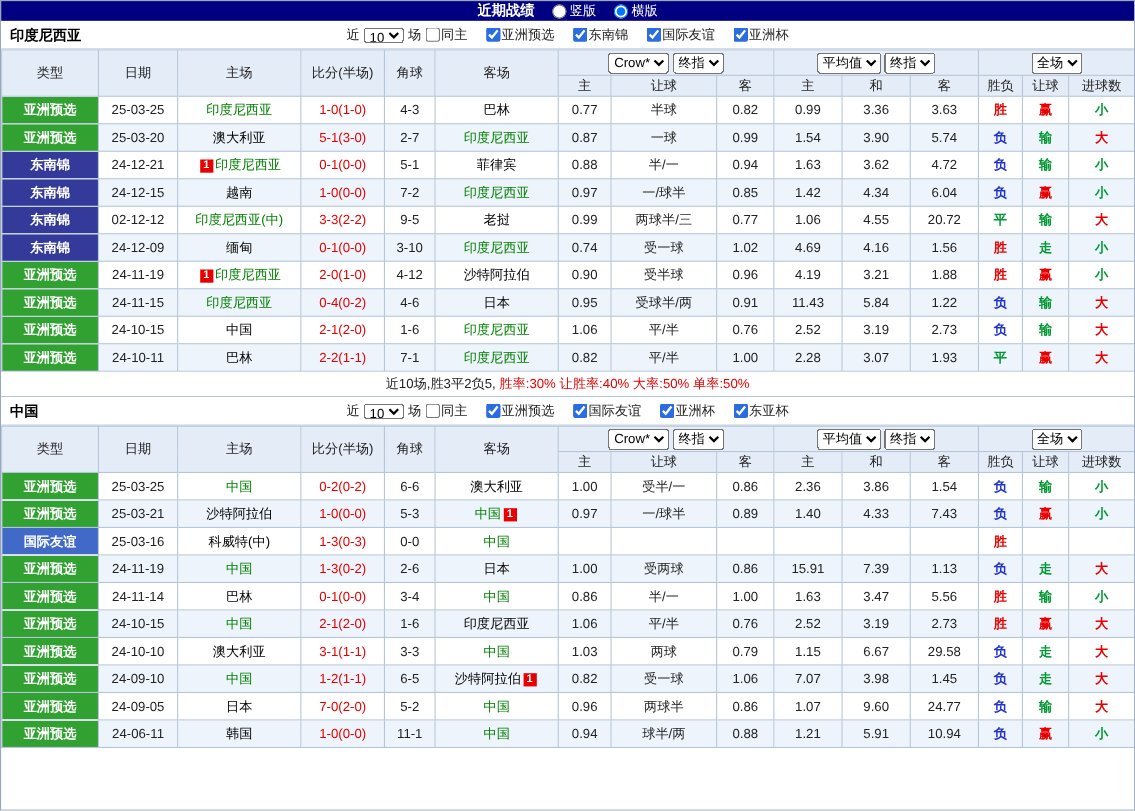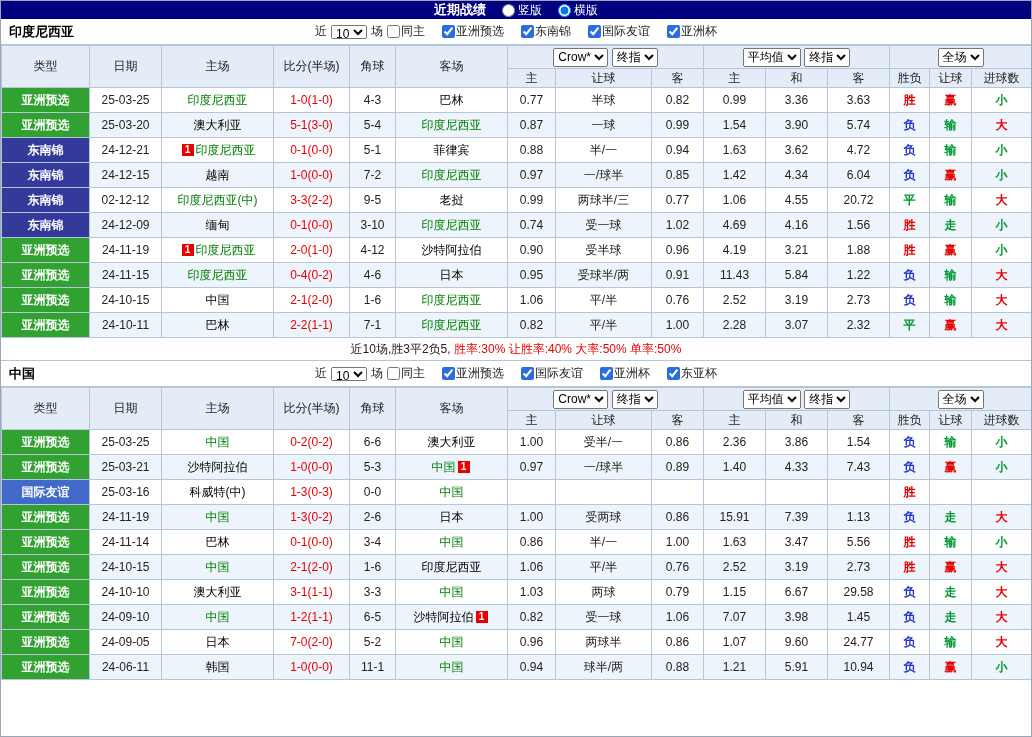--- a/index.html
+++ b/index.html
@@ -161,21 +161,21 @@
             <td>3.63</td>
             <td class="res-red">胜</td>
             <td class="res-red">赢</td>
             <td class="res-green">小</td>
           </tr>
           <tr>
             <td class="type-green">亚洲预选</td>
             <td>25-03-20</td>
             <td><span class="team">澳大利亚</span></td>
             <td class="score">5-1(3-0)</td>
-            <td>5-4</td>
+            <td>2-7</td>
             <td><span class="team focus">印度尼西亚</span></td>
             <td>0.87</td>
             <td>一球</td>
             <td>0.99</td>
             <td>1.54</td>
             <td>3.90</td>
             <td>5.74</td>
             <td class="res-blue">负</td>
             <td class="res-green">输</td>
             <td class="res-red">大</td>
@@ -304,21 +304,21 @@
             <td>24-10-11</td>
             <td><span class="team">巴林</span></td>
             <td class="score">2-2(1-1)</td>
             <td>7-1</td>
             <td><span class="team focus">印度尼西亚</span></td>
             <td>0.82</td>
             <td>平/半</td>
             <td>1.00</td>
             <td>2.28</td>
             <td>3.07</td>
-            <td>2.32</td>
+            <td>1.93</td>
             <td class="res-green">平</td>
             <td class="res-red">赢</td>
             <td class="res-red">大</td>
           </tr>
         </tbody>
     </table>
 
     <div class="summary">
       <span>近10场,胜3平2负5, </span><span class="stats">胜率:30% 让胜率:40% 大率:50% 单率:50%</span>
     </div>

